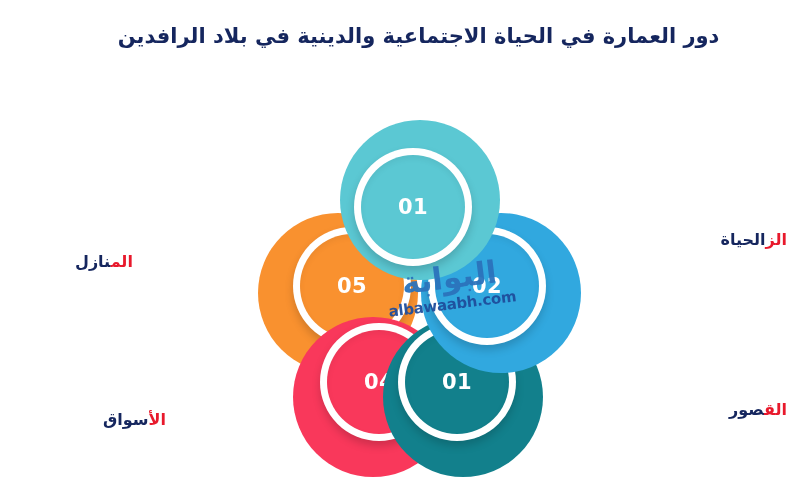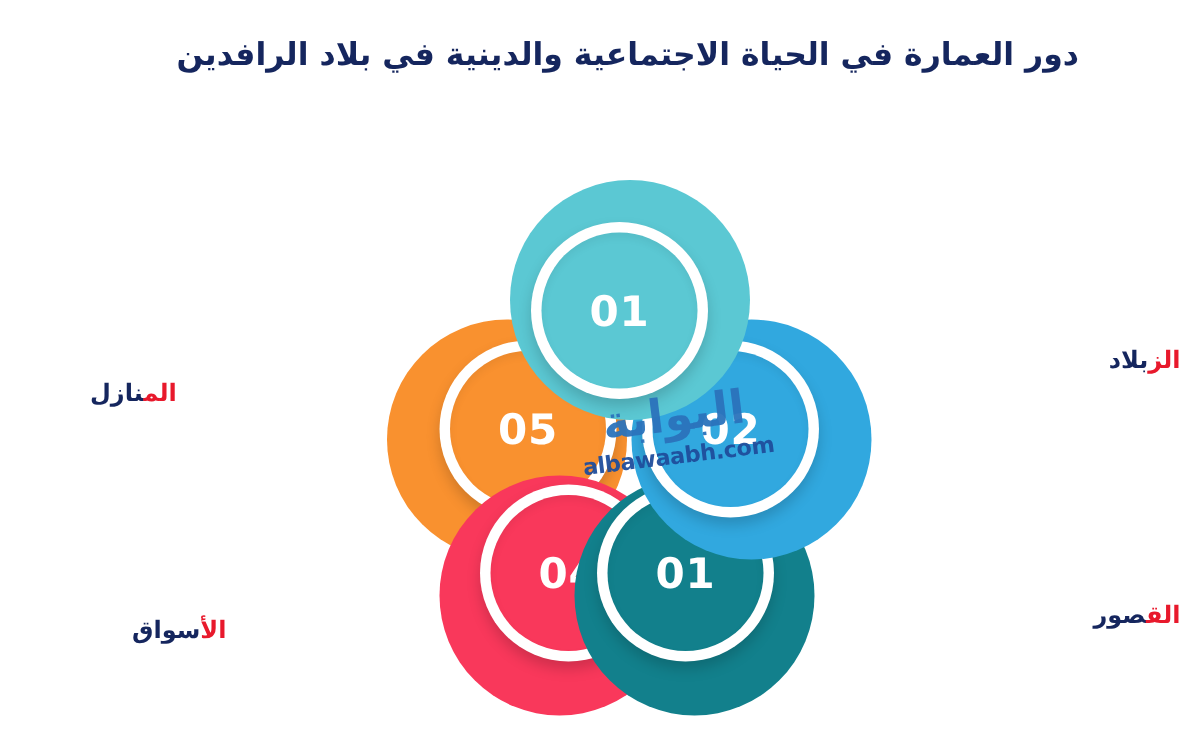--- a/index.html
+++ b/index.html
@@ -73,21 +73,21 @@
     width: 104px;
     height: 104px;
     border-radius: 50%;
     display: flex;
     align-items: center;
     justify-content: center;
     box-shadow: inset 0 3px 6px rgba(0,0,0,0.06);
   }
   .petal-num {
     color: #ffffff;
-    font-size: 28px;
+    font-size: 21px;
     font-weight: bold;
     letter-spacing: 0.5px;
     user-select: none;
   }
 
   
   
   #petal-01 { left: 85px;  top: 0px;   z-index: 6; }
   #petal-01 .petal-ring  { left: 14px; top: 28px; }
   #petal-01 .petal-inner { left: 21px; top: 35px; }
@@ -142,21 +142,21 @@
     position: absolute;
     direction: rtl;
     font-size: 16px;
     font-weight: bold;
     color: #15265e;
     white-space: nowrap;
     z-index: 9;
   }
   .label .hl { color: #e8192c; }
   .label-right { text-align: right; }
-  .label-left  { text-align: left; }
+  .label-left  { text-align: left; margin-left: 15px; }
   .label-center{ text-align: center; }
 
   #label-temples  { left: 310px; top: 85px;  width: 160px; }
   #label-ziggurat { left: 637px; top: 230px; width: 150px; }
   #label-palaces  { left: 647px; top: 400px; width: 140px; }
   #label-markets  { left: 88px;  top: 410px; width: 140px; }
   #label-houses   { left: 60px;  top: 252px; width: 140px; }
 </style>
 </head>
 <body>
@@ -209,21 +209,21 @@
 
   </div>
 
   <div class="watermark">
     <div class="wm-ar" style="color: rgb(43, 115, 188);">البوابة</div>
     <div class="wm-en">albawaabh.com</div>
   </div>
 
 
   <div class="label label-right" id="label-ziggurat">
-    <span class="hl" style="color: rgb(232, 25, 44);">الز</span><span>بلاد</span>
+    <span class="hl" style="color: rgb(232, 25, 44);">الز</span><span>الحياة</span>
   </div>
 
   <div class="label label-left" id="label-markets">
     <span class="hl" style="color: rgb(232, 25, 44);">الأ</span><span>سواق</span>
   </div>
 
   <div class="label label-right" id="label-palaces">
     <span class="hl" style="color: rgb(232, 25, 44);">الق</span><span>صور</span>
   </div>
 

